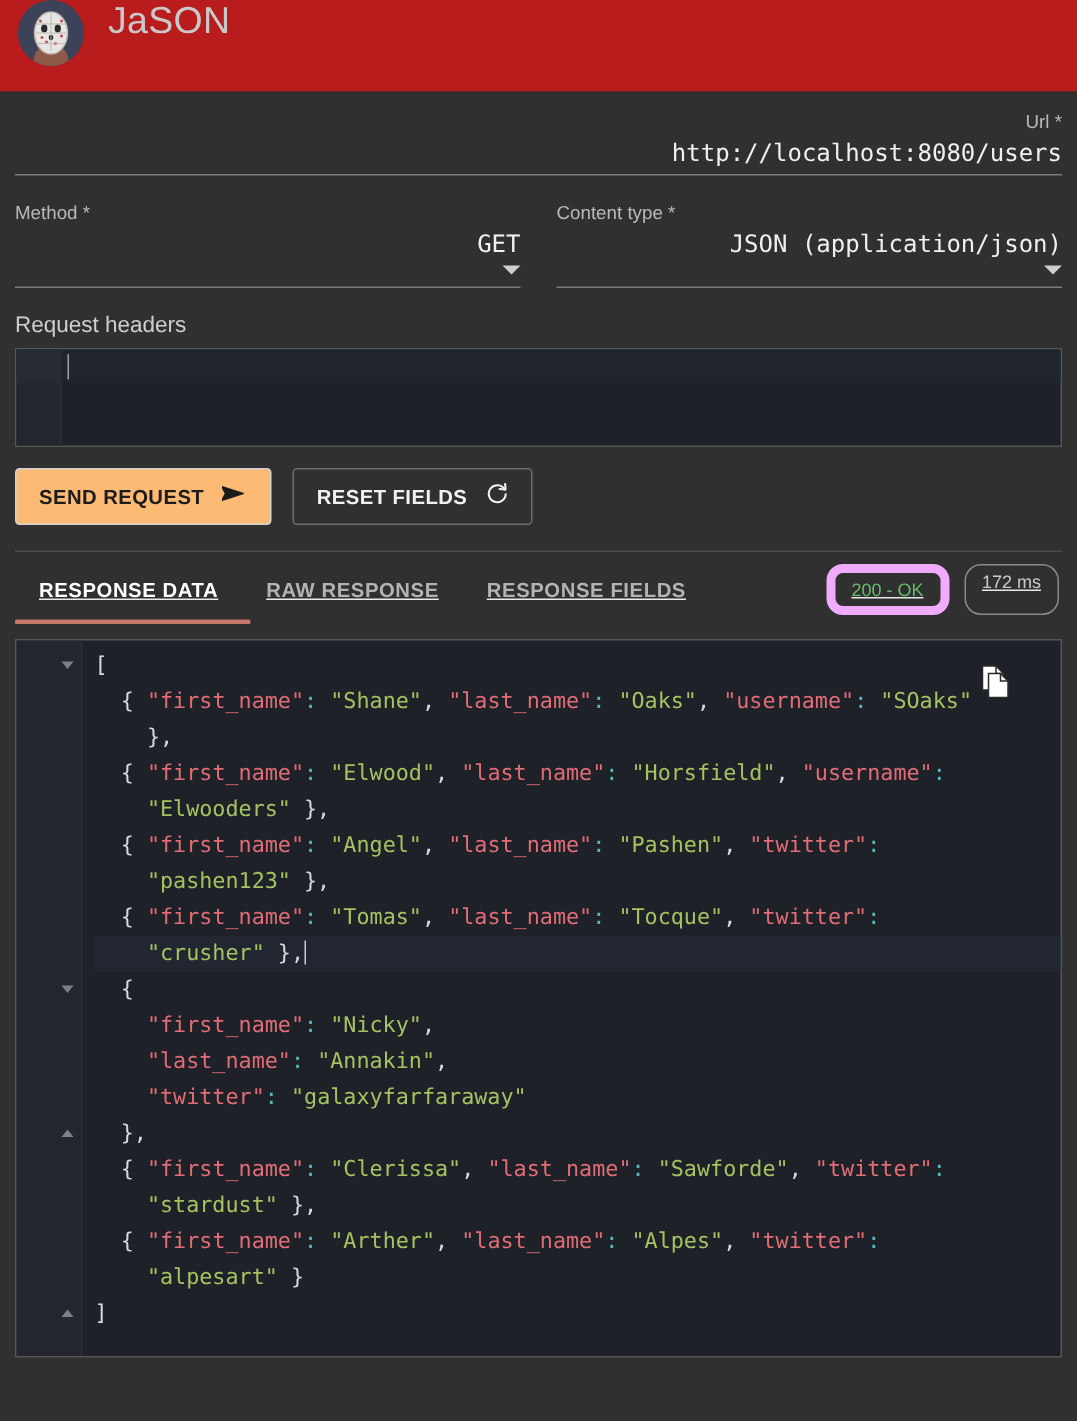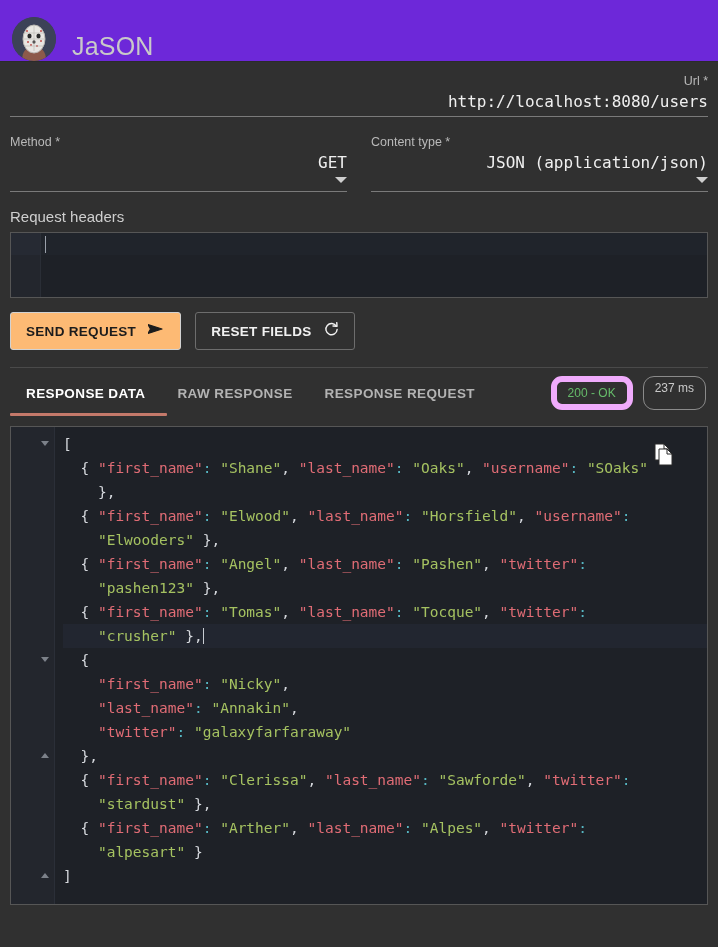--- a/index.html
+++ b/index.html
@@ -8,22 +8,22 @@
     width: 718px; height: 947px;
     background: #303030;
     font-family: "Liberation Sans", sans-serif;
     color: #e8e8e8;
     overflow: hidden;
   }
 
   
   .app-header {
     height: 62px;
-    background: #6d28d9;
-    display: flex; align-items: flex-end;
+    background: #b91c1c;
+    display: flex; align-items: flex-start;
     padding: 0 0 0 12px;
     border-bottom: 1px solid #2b2b2b;
   }
   .avatar {
     width: 44px; height: 44px; border-radius: 50%;
     background: #3c4257;
     position: relative; overflow: hidden; flex: 0 0 auto;
   }
   .avatar svg { display: block; }
   .app-title {
@@ -87,21 +87,21 @@
     font-family: "Liberation Sans", sans-serif;
   }
   .btn-primary { background: #fdba74; color: #1c1c1c; border: 1px solid #d2d2d2; }
   .btn-outline { background: transparent; color: #f1f1f1; border: 1px solid #6d6d6d; }
 
   .divider { height: 1px; background: #4a4a4a; margin: 17px 10px 0 10px; }
 
   
   .tabs-bar {
     display: flex; align-items: center;
-    padding: 0 10px; margin-top: 2px; position: relative;
+    padding: 0 10px; margin-top: 2px; position: relative; text-decoration: underline;
   }
   .tab {
     font-size: 13.5px; font-weight: bold; letter-spacing: .4px;
     color: #b3b3b3; padding: 16px 16px 15px 16px; cursor: pointer;
     white-space: nowrap;
   }
   .tab.active { color: #ffffff; }
   .tab-underline {
     position: absolute; left: 10px; bottom: 0;
     height: 3px; width: 157px; background: #c4796a; border-radius: 1px;
@@ -256,24 +256,24 @@
       </span>
     </div>
   </div>
 </div>
 
 <div class="divider"></div>
 
 <div class="tabs-bar">
   <div class="tab active">RESPONSE DATA</div>
   <div class="tab">RAW RESPONSE</div>
-  <div class="tab">RESPONSE REQUEST</div>
+  <div class="tab">RESPONSE FIELDS</div>
   <div class="badges">
     <div class="badge badge-ok">200 - OK</div>
-    <div class="badge badge-time">237 ms</div>
+    <div class="badge badge-time">172 ms</div>
   </div>
   <div class="tab-underline"></div>
 </div>
 
 <div class="response-panel">
   <div class="resp-gutter" id="resp-gutter">
       <div class="fold open" style="top: 14px;"></div>
       <div class="fold open" style="top: 230px;"></div>
       <div class="fold closed" style="top: 326px;"></div>
       <div class="fold closed" style="top: 446px;"></div>

